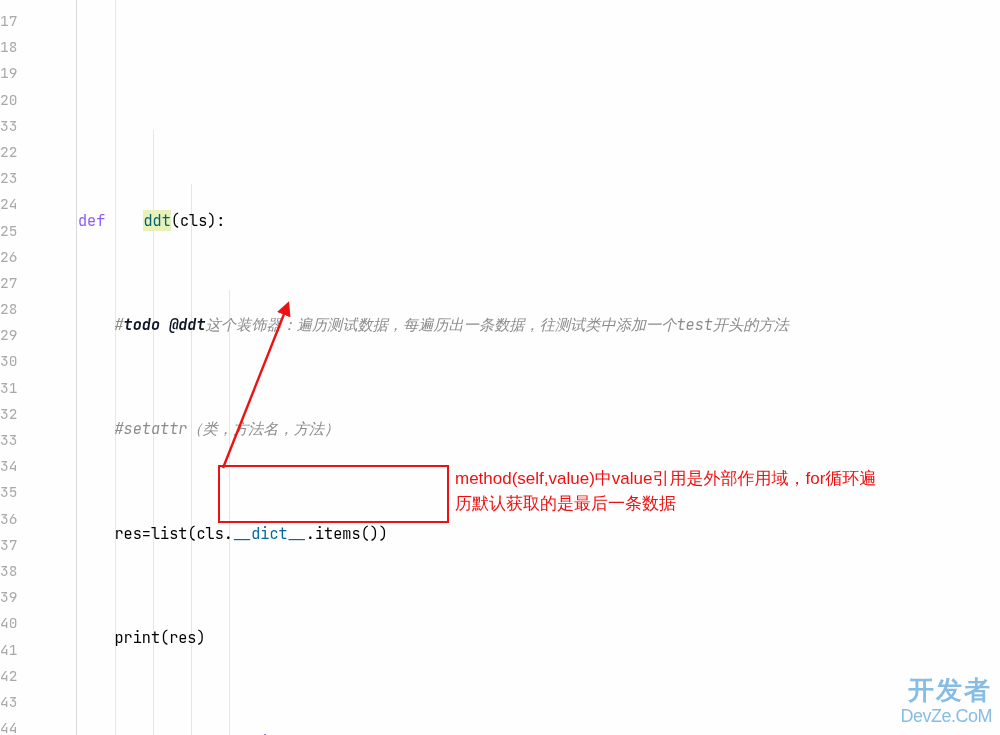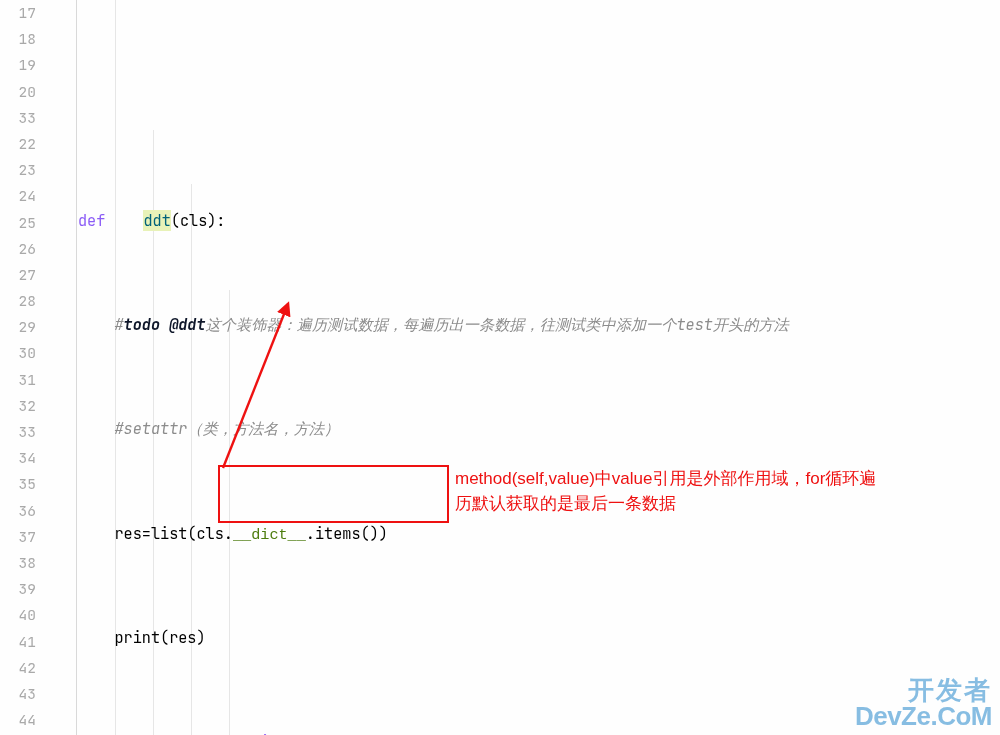--- a/index.html
+++ b/index.html
@@ -13,22 +13,21 @@
     overflow:hidden;
     position:relative;
   }
   .gutter{
     position:absolute;
     left:0;top:0;
     width:56px;
     height:735px;
     background:#fefefe;
     color:#a9a9a9;
-    text-align:right;
-    padding-top:0;
+    padding-top:8px;
     box-sizing:border-box;
     font-size:14.5px;
   }
   .gutter div{
     height:26.2px;
     line-height:26.2px;
     padding-right:20px;
   }
   .fold-col{
     position:absolute;
@@ -52,21 +51,21 @@
     border-left:1px solid #e6e6e6;
   }
   .g1{left:37px;}
   .g2{left:75px;}
   .g3{left:113px;}
   .g4{left:151px;}
   
   .kw{color:#8b5cf6;}          
   .cmt{color:#8c8c8c;font-style:italic;}
   .todo{color:#0f172a;font-style:italic;font-weight:bold;}
-  .dunder{color:#4d7c0f;font-family:Liberation Mono, monospace;}
+  .dunder{color:#0369a1;}
   .builtin{color:#000;}
   .fn-hl{color:#00627a;background:#e8f2b8;margin-left:29px;}
   .redbox{
     position:absolute;
     border:2px solid #e11;
     box-sizing:border-box;
     pointer-events:none;
   }
   .annotation{
     position:absolute;
@@ -80,21 +79,21 @@
   .watermark{
     position:absolute;
     right:8px;bottom:6px;
     text-align:right;
     color:#7bb7e0;
     font-family:"Arial",sans-serif;
     opacity:0.9;
     pointer-events:none;
   }
   .watermark .l1{font-size:26px;letter-spacing:2px;font-weight:700;}
-  .watermark .l2{font-size:26px;letter-spacing:-0.5px;font-weight:700;}
+  .watermark .l2{font-size:18px;letter-spacing:-0.5px;font-weight:400;}
 </style>
 </head>
 <body>
 
 <div class="gutter">
   <div>17</div>
   <div>18</div>
   <div>19</div>
   <div>20</div>
   <div>33</div>

